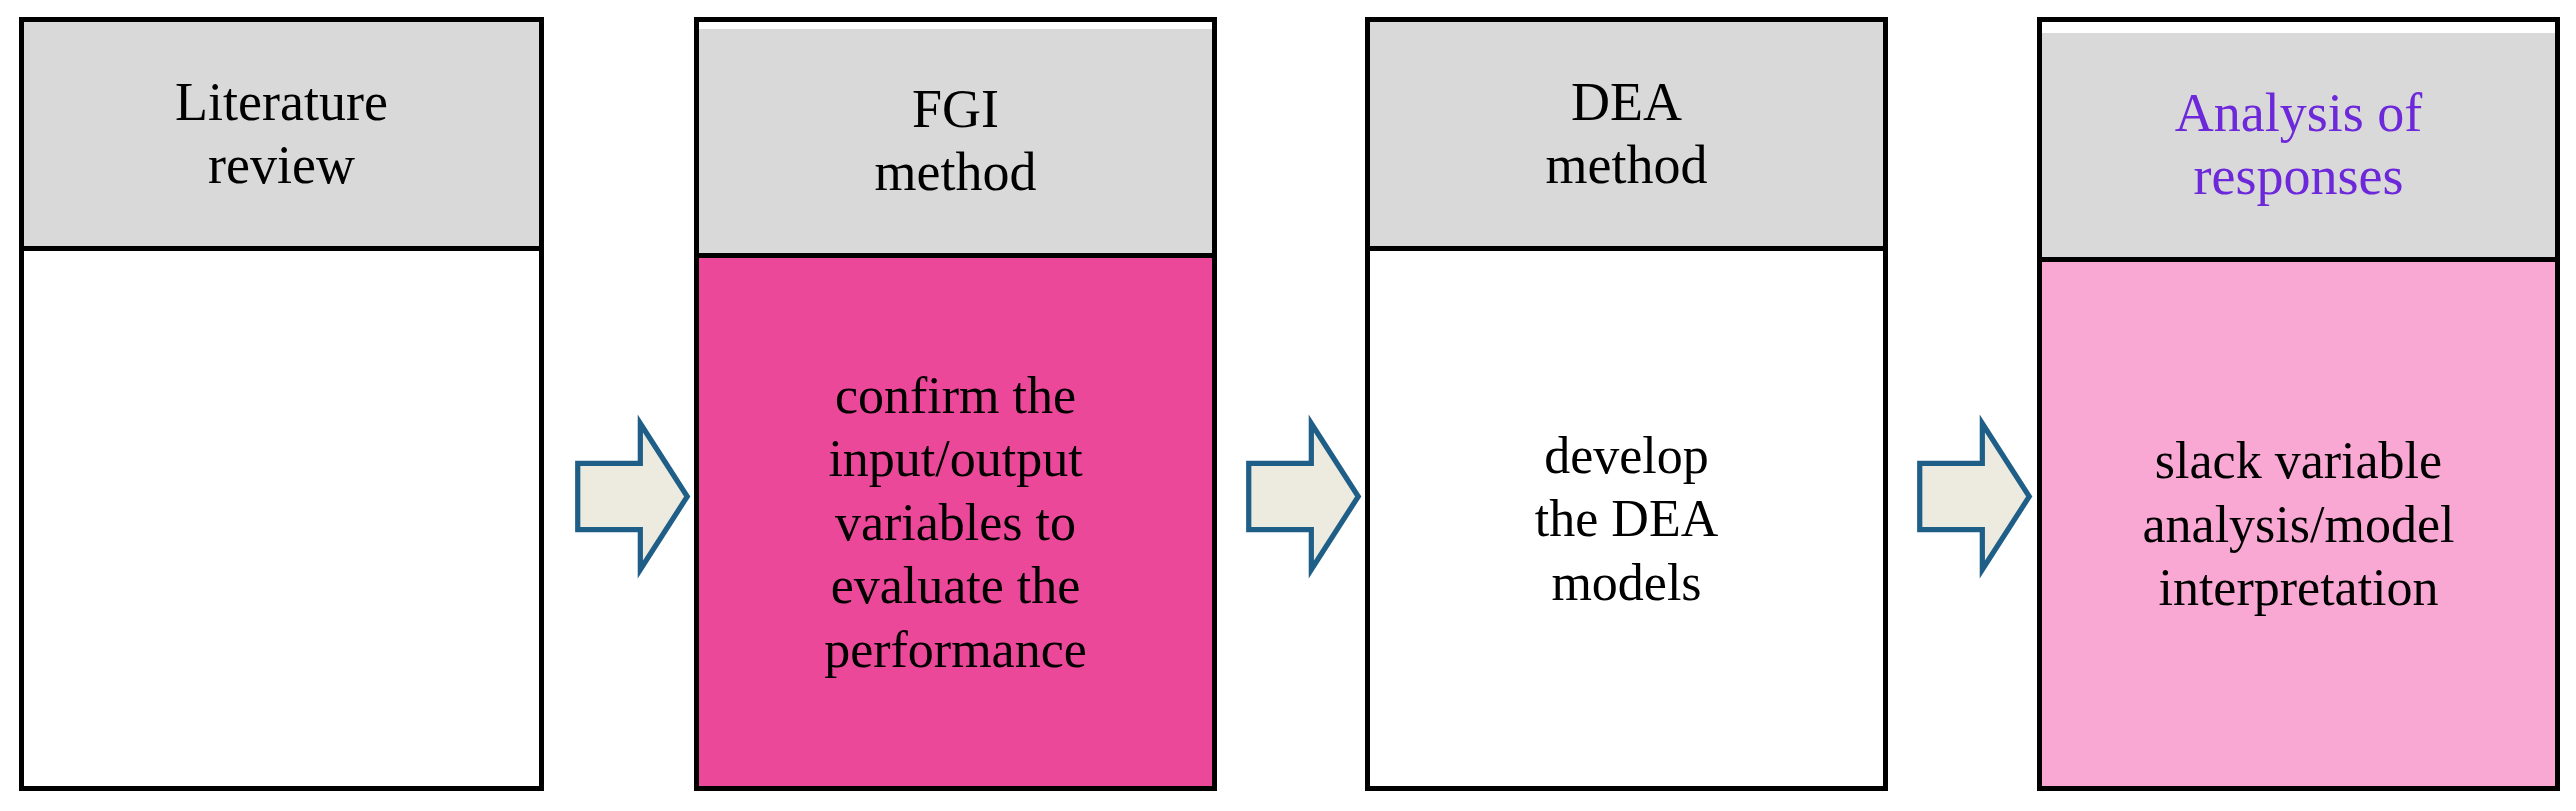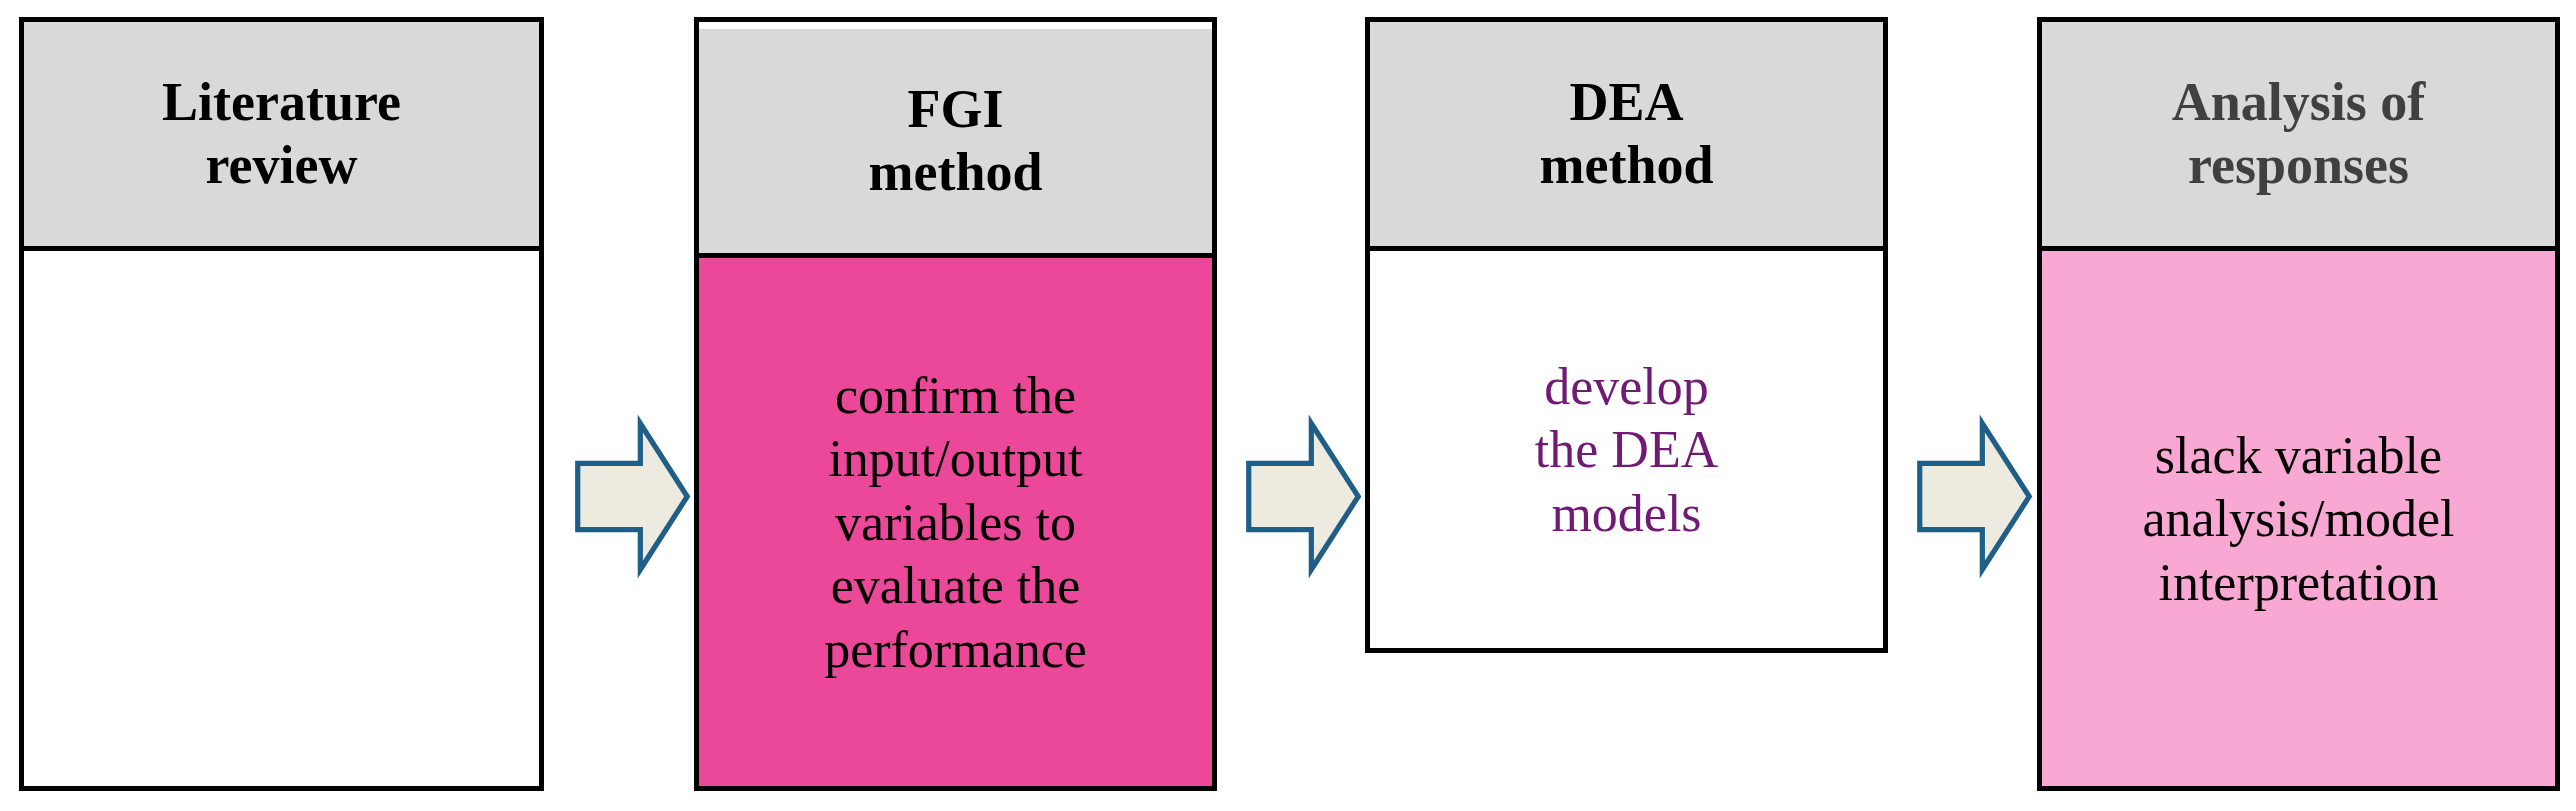--- a/index.html
+++ b/index.html
@@ -30,21 +30,21 @@
   }
   .proc-header {
     box-sizing: border-box;
     background: #D9D9D9;
     border-bottom: 5.2px solid #000000;
     height: 229px;
     display: flex;
     align-items: center;
     justify-content: center;
     text-align: center;
-    font-weight: bold;
+    font-weight: normal;
     font-size: 54px;
     line-height: 1.18;
     color: #000000;
     padding: 0 11px;
     white-space: pre-line;
   }
   .proc-body {
     flex: 1;
     display: flex;
     align-items: center;
@@ -96,36 +96,36 @@
 evaluate the
 performance</div>
   </div>
 
   <div class="arrow-connector" id="arrow-2" style="left: 1247px; top: 420px;">
     <svg viewBox="0 0 130 176" preserveAspectRatio="none" aria-hidden="true">
       <polygon points="2,50 74,50 74,4 128,88 74,172 74,126 2,126" fill="#EDEAE0" stroke="#1F5F87" stroke-width="6" stroke-linejoin="miter"></polygon>
     </svg>
   </div>
 
-  <div class="proc-box" id="proc-box-3" style="left: 1365px; top: 17.4px; width: 523px; height: 636px; border-color: rgb(0, 0, 0);">
+  <div class="proc-box" id="proc-box-3" style="left: 1365px; top: 17.4px; width: 523px; height: 774px; border-color: rgb(0, 0, 0);">
     <div class="proc-header" style="background: rgb(217, 217, 217); border-bottom-color: rgb(0, 0, 0); color: rgb(0, 0, 0);">DEA
 method</div>
-    <div class="proc-body" style="background: rgb(255, 255, 255); color: #701a75;">develop
+    <div class="proc-body" style="background: rgb(255, 255, 255); color: #000000;">develop
 the DEA
 models</div>
   </div>
 
   <div class="arrow-connector" id="arrow-3" style="left: 1918px; top: 420px;">
     <svg viewBox="0 0 130 176" preserveAspectRatio="none" aria-hidden="true">
       <polygon points="2,50 74,50 74,4 128,88 74,172 74,126 2,126" fill="#EDEAE0" stroke="#1F5F87" stroke-width="6" stroke-linejoin="miter"></polygon>
     </svg>
   </div>
 
   <div class="proc-box" id="proc-box-4" style="left: 2037px; top: 17.4px; width: 523px; height: 774px; border-color: rgb(0, 0, 0);">
-    <div class="proc-header" style="background: rgb(217, 217, 217); border-bottom-color: rgb(0, 0, 0); color: #404040;">Analysis of
+    <div class="proc-header" style="background: rgb(217, 217, 217); border-bottom-color: rgb(0, 0, 0); color: #6d28d9; margin-top: 11px;">Analysis of
 responses</div>
     <div class="proc-body" style="background: #f9a8d4; color: rgb(0, 0, 0); font-family: Liberation Serif, serif;">slack variable
 analysis/model
 interpretation</div>
   </div>
 
 </div>
 
 
 </body></html>

